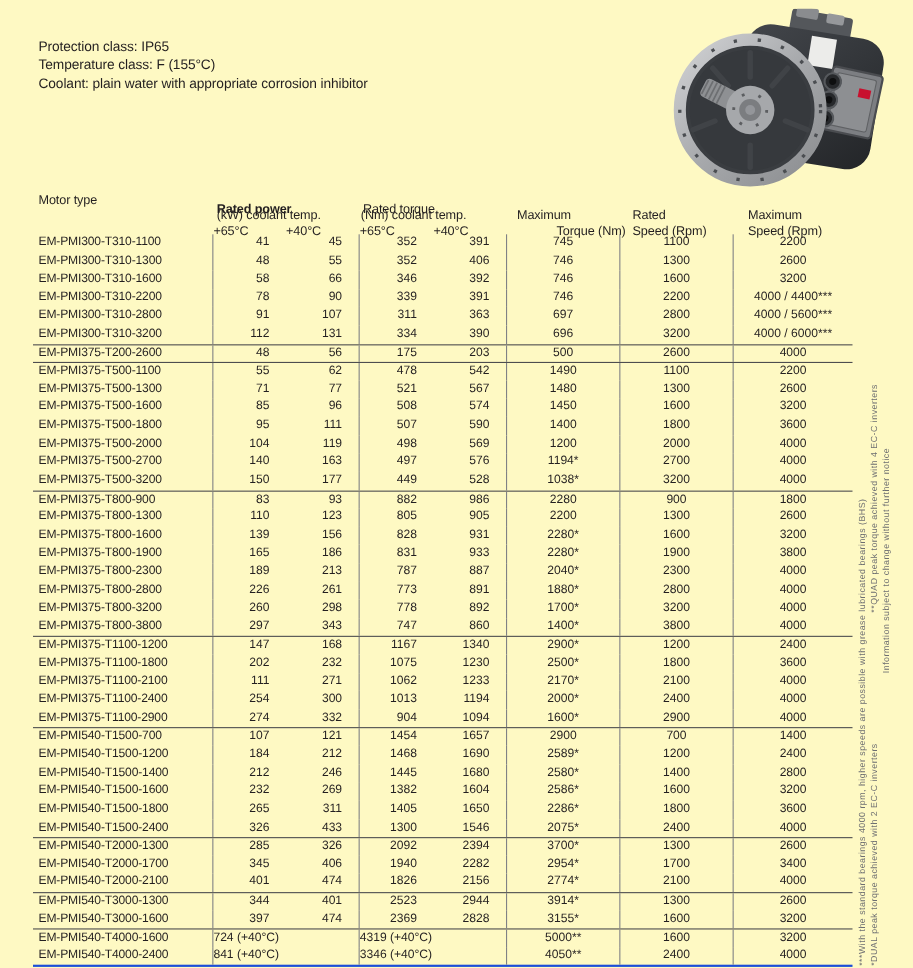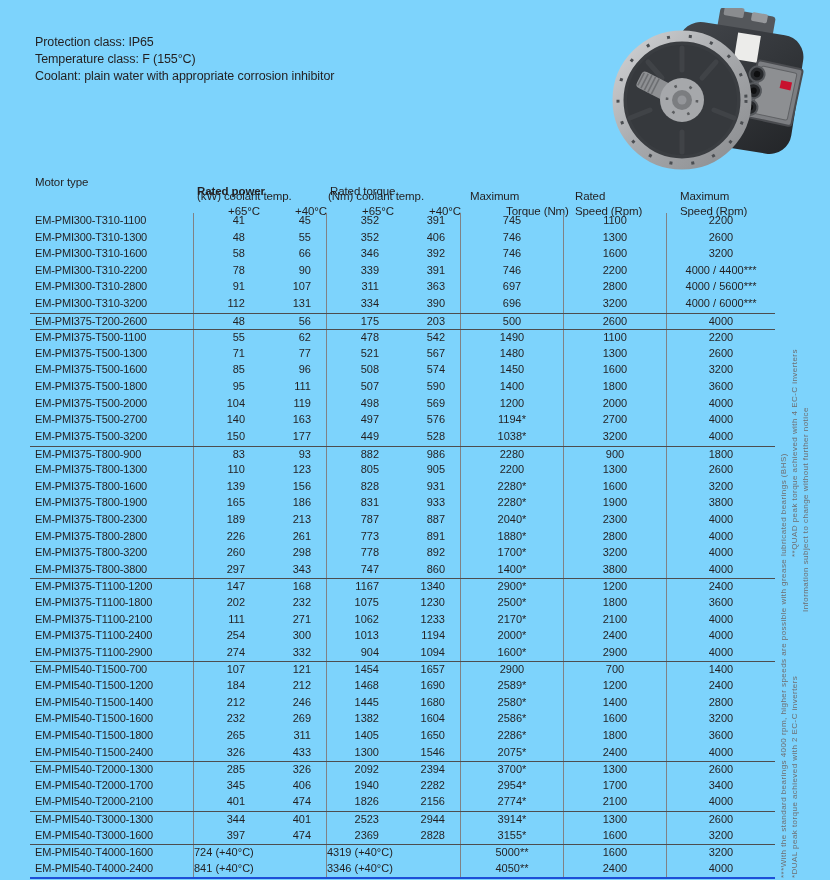--- a/index.html
+++ b/index.html
@@ -1,27 +1,27 @@
 <!DOCTYPE html>
 <html><head>
 <meta charset="utf-8">
 <style>
   html,body{margin:0;padding:0;background:#fff;}
-  .page{position:relative;width:830px;height:880px;background:#7dd3fc;overflow:hidden;
+  .page{position:relative;width:830px;height:880px;background:#fef9c3;overflow:hidden;
         font-family:"Liberation Sans",sans-serif;color:#231f20;}
 
   
   .info{position:absolute;left:35px;top:34px;font-size:12.5px;line-height:17px;letter-spacing:-0.1px;}
 
   
   .motor{position:absolute;left:600px;top:8px;width:218px;height:162px;}
 
   
   .th{position:absolute;font-size:11.5px;line-height:14px;letter-spacing:-0.1px;white-space:nowrap;}
-  .thc{text-align:right;}
+  .thc{text-align:left;}
 
   
   #tbody{position:absolute;left:30px;top:213px;width:745px;border-bottom:2px solid #1d4ed8;}
   .trow{display:grid;grid-template-columns:164px 66px 67px 67px 67px 103px 103px 108px;
         height:16.62px;box-sizing:border-box;}
   .trow.merged{grid-template-columns:164px 133px 134px 103px 103px 108px;}
   .trow.sep{border-top:1.8px solid #4d4d4f;}
   .cell{font-size:11px;line-height:15.6px;white-space:nowrap;overflow:visible;box-sizing:border-box;}
   .cdiv{border-right:1px solid #808285;}
   .ctype{padding-left:5px;letter-spacing:-0.15px;}

